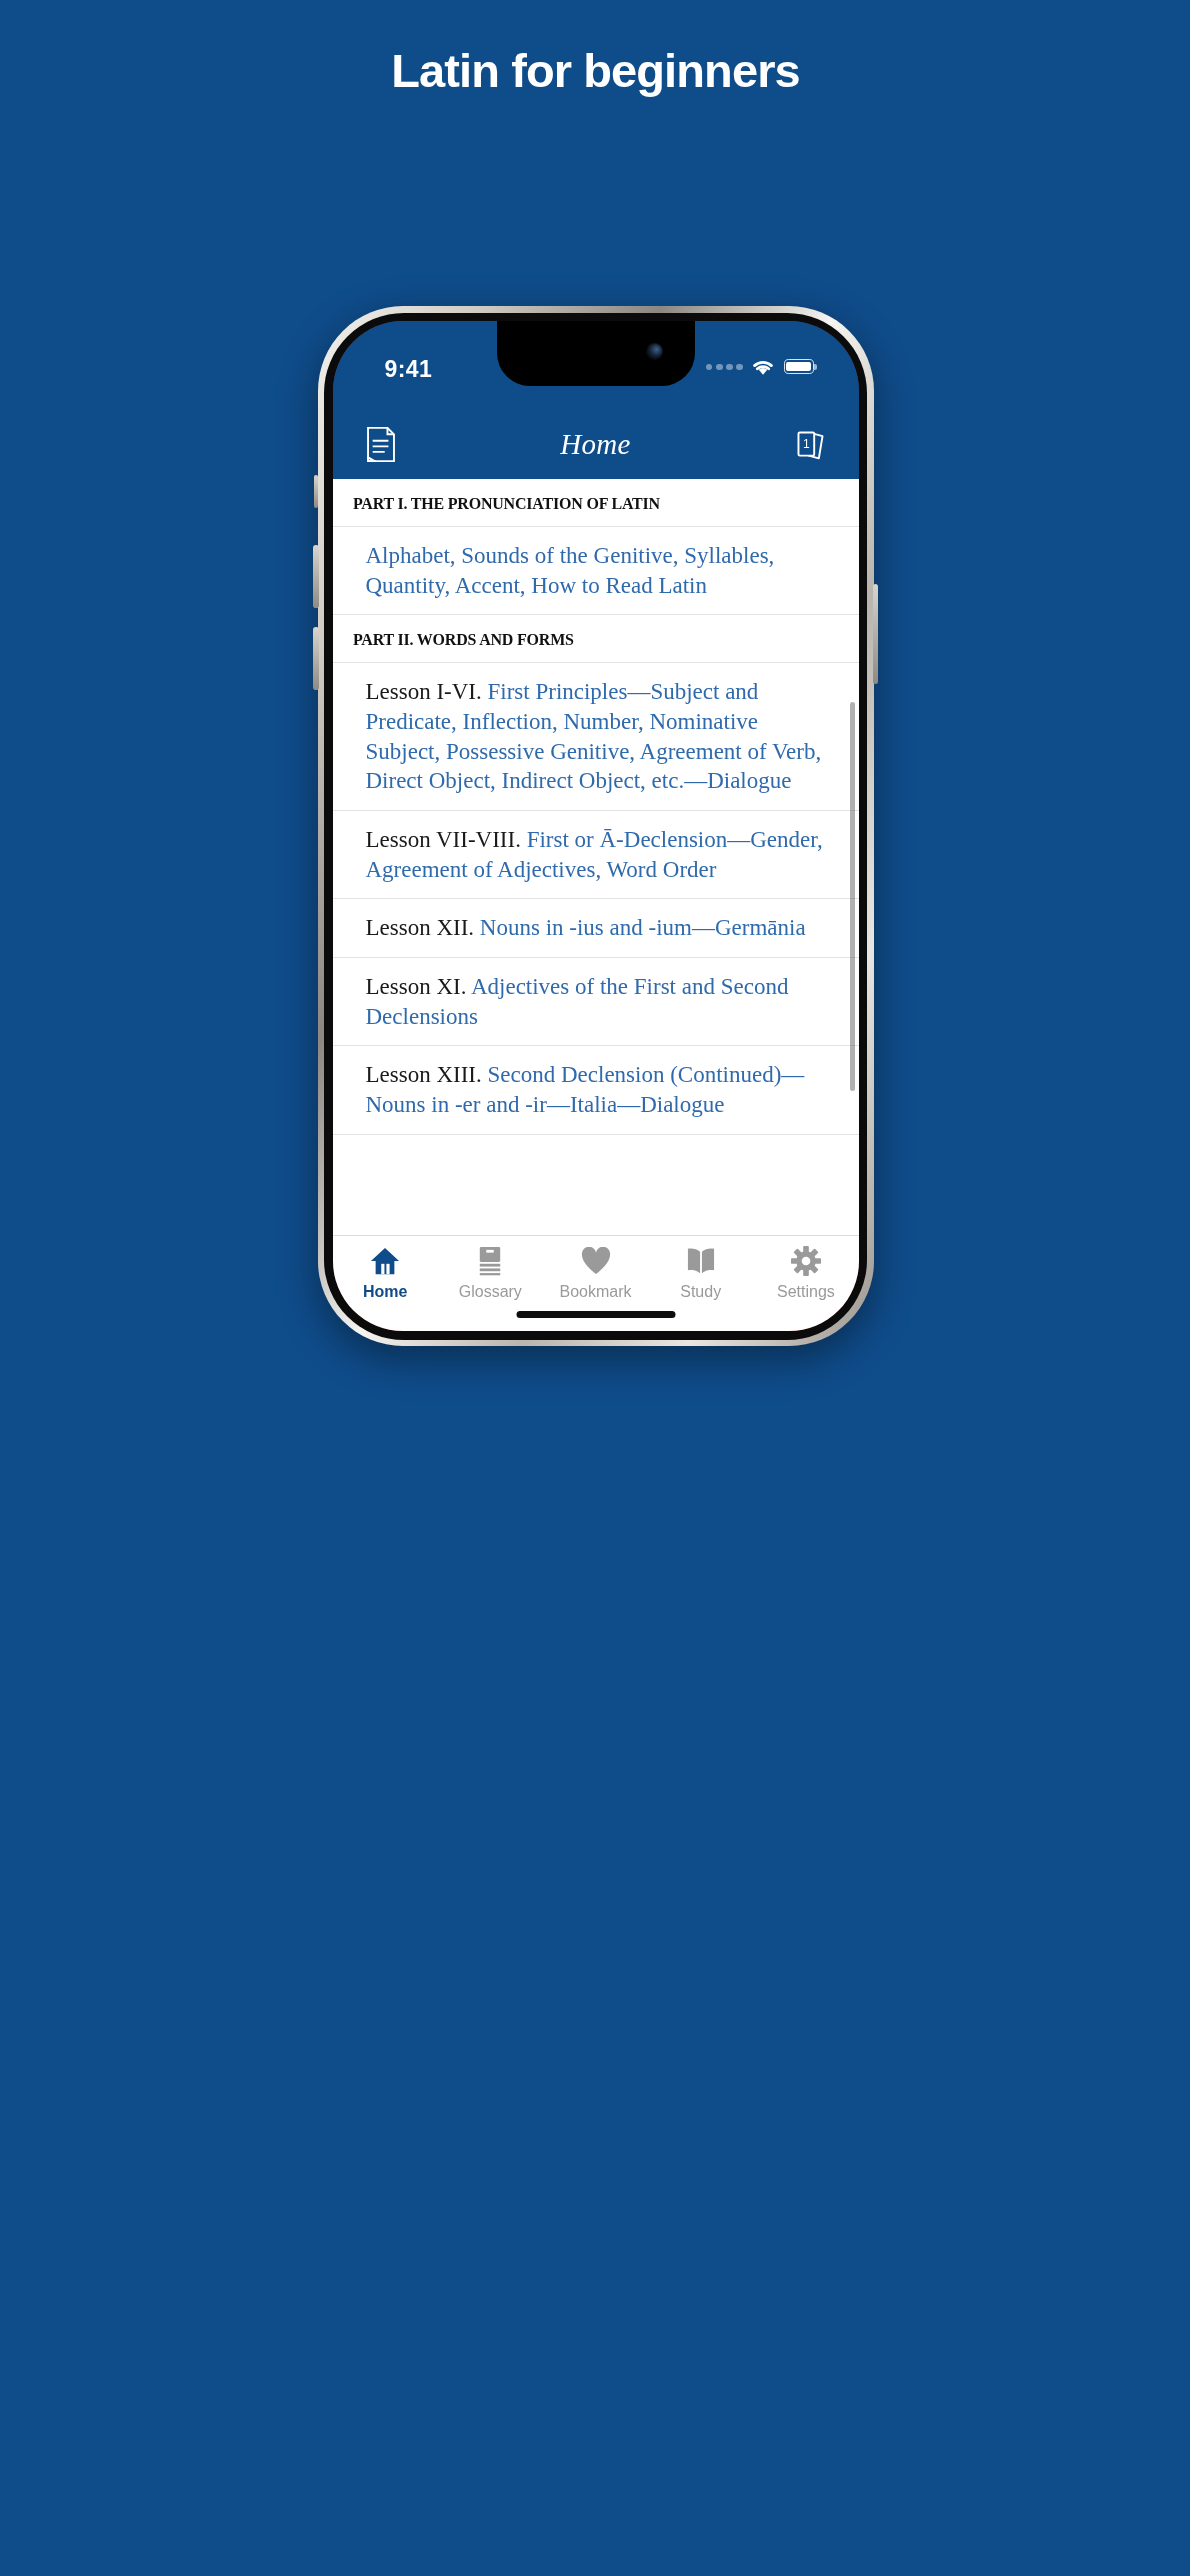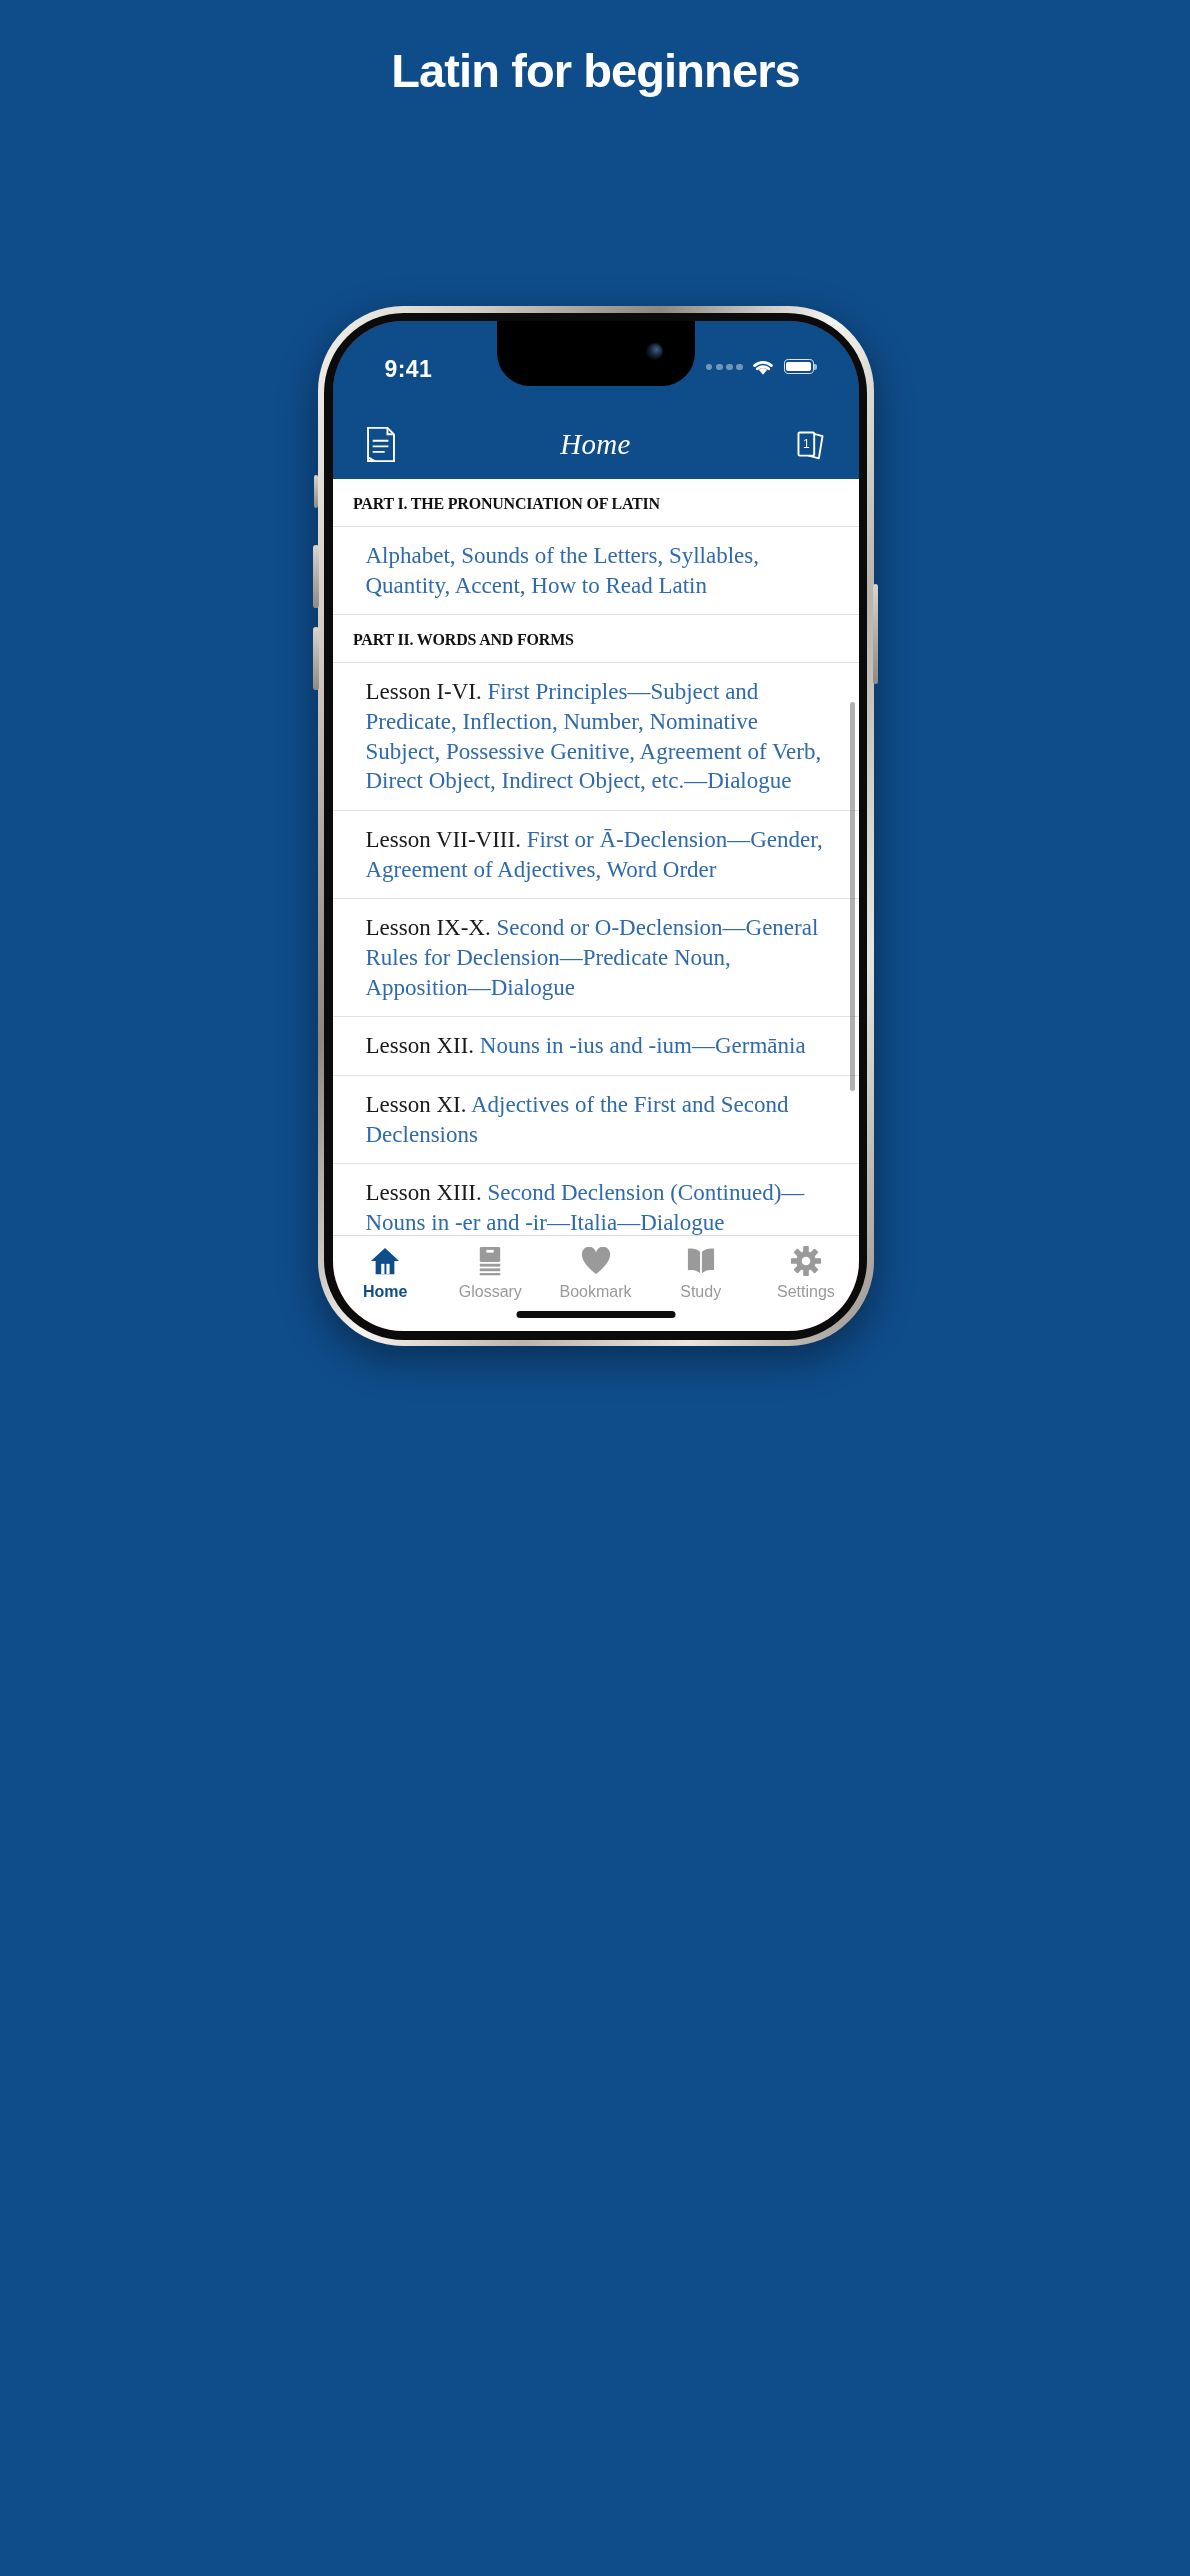--- a/index.html
+++ b/index.html
@@ -307,25 +307,24 @@
           <path d="M22 8 l11 3 -4 24 -11 -3 Z" fill="none" stroke="#fff" stroke-width="2.1" stroke-linejoin="round"></path>
           <rect x="7" y="7" width="17" height="25" rx="1.4" fill="#0f4c8a" stroke="#fff" stroke-width="2.1"></rect>
           <text x="15.5" y="24" font-family="Liberation Sans, sans-serif" font-size="13" fill="#fff" text-anchor="middle">1</text>
         </svg>
       </div>
     </div>
 
     <div class="toc">
       <div class="toc-scroll" id="toc-scroll">
           <div class="toc-part">PART I. THE PRONUNCIATION OF LATIN</div>
-          <div class="toc-row"><span class="lbl"></span><span class="lnk">Alphabet, Sounds of the Letters, Syllables, Quantity, Accent, How to Read Latin</span></div>
+          <div class="toc-row"><span class="lbl"></span><span class="lnk">Alphabet, Sounds of the Genitive, Syllables, Quantity, Accent, How to Read Latin</span></div>
           <div class="toc-part">PART II. WORDS AND FORMS</div>
           <div class="toc-row"><span class="lbl">Lesson I-VI. </span><span class="lnk">First Principles—Subject and Predicate, Inflection, Number, Nominative Subject, Possessive Genitive, Agreement of Verb, Direct Object, Indirect Object, etc.—Dialogue</span></div>
           <div class="toc-row"><span class="lbl">Lesson VII-VIII. </span><span class="lnk">First or Ā-Declension—Gender, Agreement of Adjectives, Word Order</span></div>
-          <div class="toc-row"><span class="lbl">Lesson IX-X. </span><span class="lnk">Second or O-Declension—General Rules for Declension—Predicate Noun, Apposition—Dialogue</span></div>
           <div class="toc-row"><span class="lbl">Lesson XII. </span><span class="lnk">Nouns in -ius and -ium—Germānia</span></div>
           <div class="toc-row"><span class="lbl">Lesson XI. </span><span class="lnk">Adjectives of the First and Second Declensions</span></div>
           <div class="toc-row"><span class="lbl">Lesson XIII. </span><span class="lnk">Second Declension (Continued)—Nouns in -er and -ir—Italia—Dialogue</span></div>
         </div>
       <div class="scrollbar"></div>
     </div>
 
     <div class="tabbar" id="tab-bar">
         <div class="tab active">
           <div class="tab-ic">

